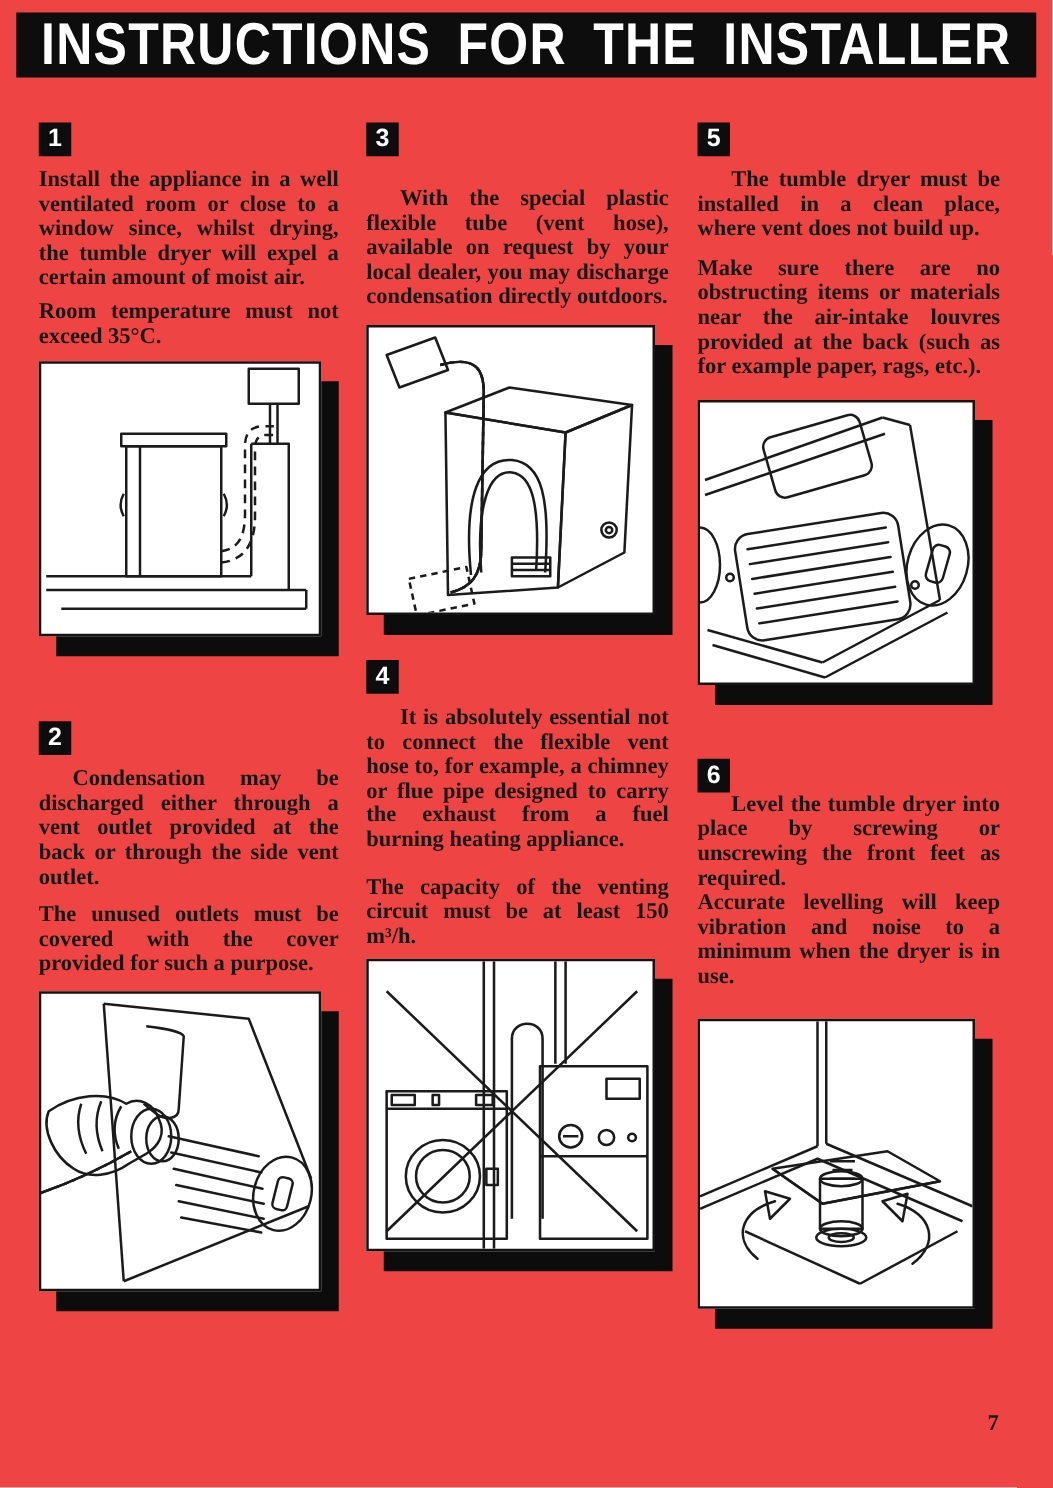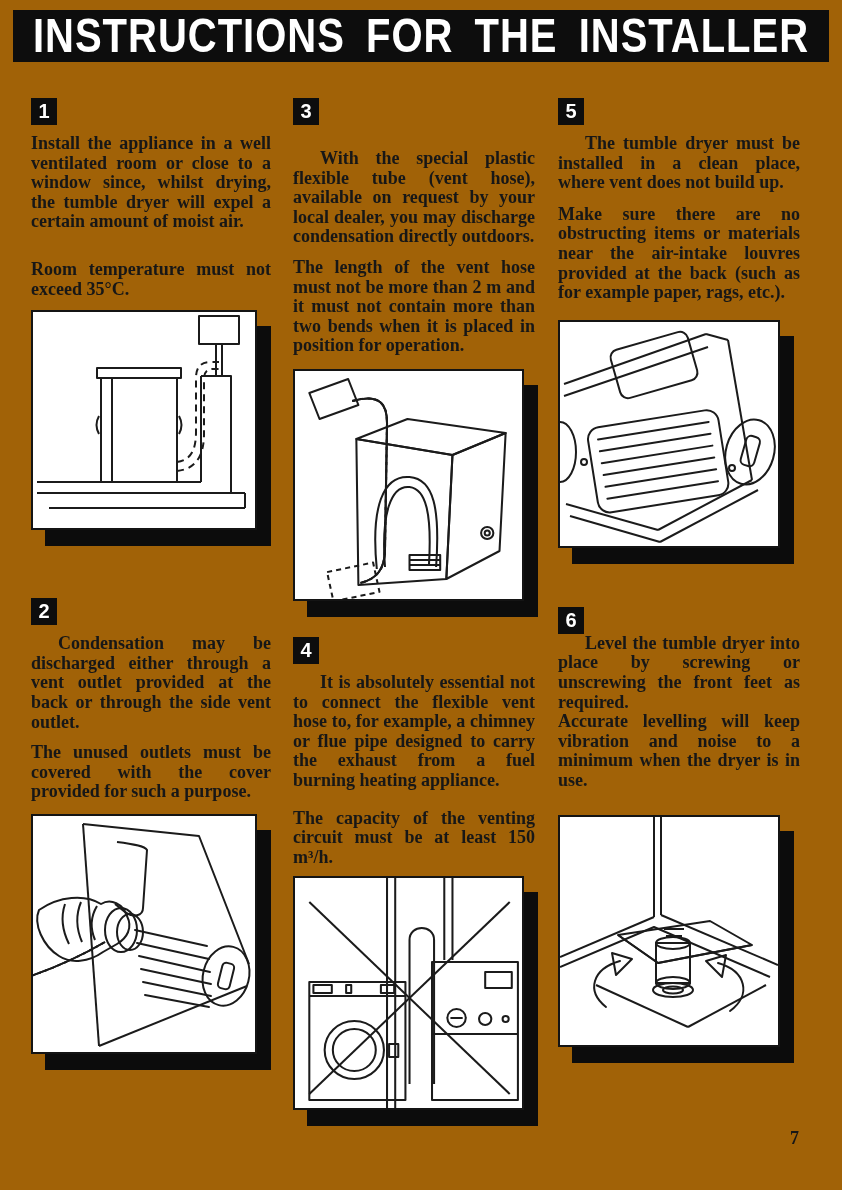--- a/index.html
+++ b/index.html
@@ -1,16 +1,16 @@
 <!DOCTYPE html>
 <html><head>
 <meta charset="utf-8">
 <style>
   html,body{margin:0;padding:0;background:#ffffff;}
-  .page{position:relative;width:842px;height:1190px;background:#a16207;overflow:hidden;
+  .page{position:relative;width:842px;height:1190px;background:#ef4444;overflow:hidden;
         font-family:"Liberation Serif", serif;color:#171717;}
   .banner{position:absolute;left:13px;top:10px;width:816px;height:52px;background:#0d0d0d;
           display:flex;align-items:center;justify-content:center;}
   .banner span{color:#ffffff;font-family:"Liberation Sans", sans-serif;font-weight:700;
           font-size:40px;letter-spacing:1px;word-spacing:9px;white-space:nowrap;
           transform:scale(1.0,1.18);}
   .col{position:absolute;top:98px;width:240px;}
   .c1{left:31px;} .c2{left:293px;width:242px;} .c3{left:558px;width:242px;}
   .badge{width:26px;height:27px;background:#0d0d0d;color:#fff;
          font-family:"Liberation Sans", sans-serif;font-weight:700;font-size:20px;
@@ -34,21 +34,21 @@
 
 <div class="page">
 
   <div class="banner">
     <span>INSTRUCTIONS FOR THE INSTALLER</span>
   </div>
 
   <div class="col c1">
     <div class="badge">1</div>
     <p style="margin-top:9px">Install the appliance in a well ventilated room or close to a window since, whilst drying, the tumble dryer will expel a certain amount of moist air.</p>
-    <p style="margin-top:28px">Room temperature must not exceed 35°C.</p>
+    <p style="margin-top:7px">Room temperature must not exceed 35°C.</p>
 
     <div class="fig f1" style="margin-top:11px">
       <svg viewBox="0 0 222 216" width="100%" height="100%" preserveAspectRatio="none">
         <rect x="166" y="4" width="40" height="28"></rect>
         <line x1="183" y1="32" x2="183" y2="64"></line>
           <line x1="189" y1="32" x2="189" y2="64"></line>
         <path d="M168,64 H198 V181 M168,64 V170"></path>
         <line x1="4" y1="170" x2="168" y2="170"></line>
         <line x1="4" y1="181" x2="212" y2="181"></line>
         <line x1="16" y1="196" x2="212" y2="196"></line>
@@ -92,21 +92,20 @@
         <path d="M64,90 C58,100 57,112 62,124"></path>
         <path d="M48,86 C43,98 43,112 49,126"></path>
         <path d="M32,88 C28,100 29,114 36,128"></path>
       </svg>
     </div>
   </div>
 
   <div class="col c2">
     <div class="badge">3</div>
     <p class="indent" style="margin-top:24px">With the special plastic flexible tube (vent hose), available on request by your local dealer, you may discharge condensation directly outdoors.</p>
-    <p style="margin-top:11px">The length of the vent hose must not be more than 2 m and it must not contain more than two bends when it is placed in position for operation.</p>
 
     <div class="fig f3" style="margin-top:13px">
       <svg viewBox="0 0 222 228" width="100%" height="100%" preserveAspectRatio="none">
         <path d="M60,68 L110,48 L206,62 L154,84 Z"></path>
         <path d="M60,68 L154,84 L148,208 L62,214 Z"></path>
         <path d="M154,84 L206,62 L200,180 L148,208 Z"></path>
         <path d="M80,198 C74,136 86,104 112,106 C136,108 142,138 138,196"></path>
         <path d="M88,196 C84,142 94,114 112,116 C128,118 134,142 131,194"></path>
         <rect x="112" y="184" width="30" height="15"></rect>
         <line x1="112" y1="189" x2="142" y2="189"></line>

